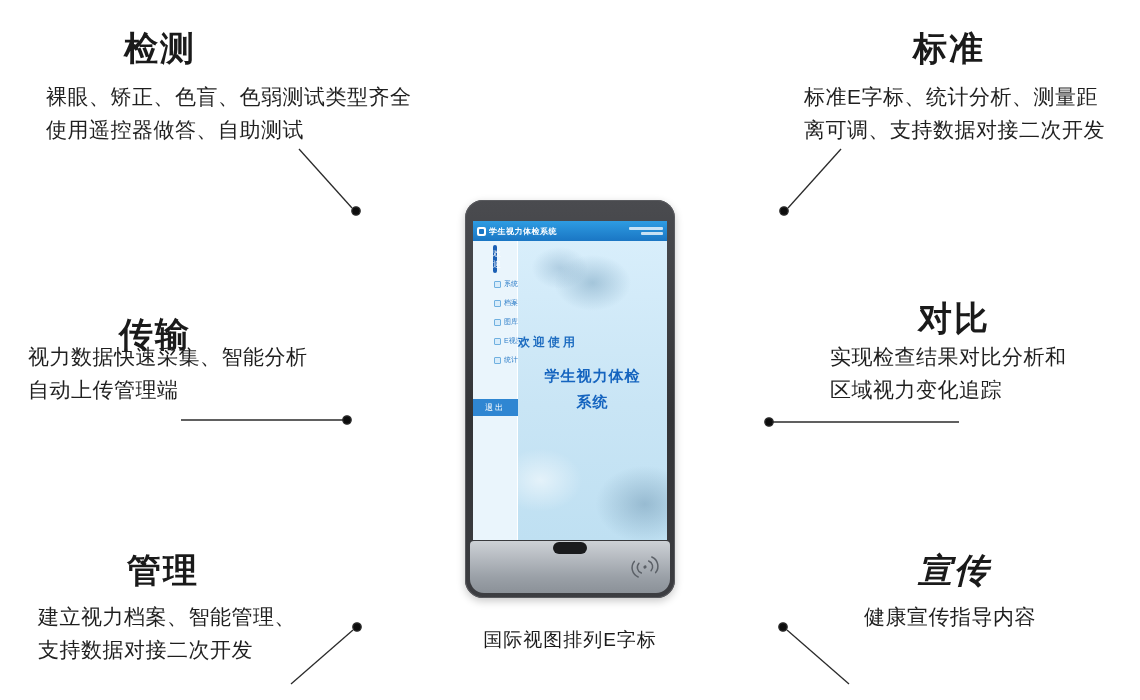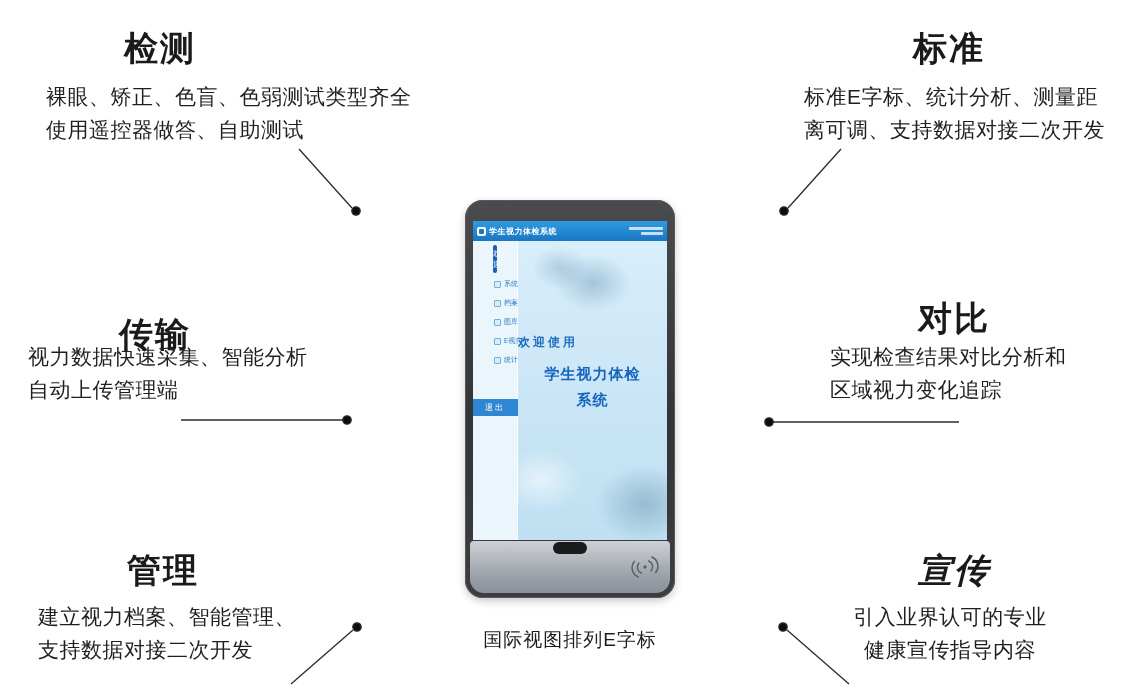--- a/index.html
+++ b/index.html
@@ -24,21 +24,21 @@
   .d-tr { left:804px; top:80px; }
   .t-mr { left:918px; top:296px; }
   .d-mr { left:830px; top:340px; }
   .t-br { left:918px; top:548px;font-style:italic; }
   .d-br { left:818px; top:600px; width:264px; text-align:center; }
 
   
   .device { position:absolute; left:465px; top:200px; width:210px; height:398px;
             background:linear-gradient(180deg,#4a4b4f 0%, #333437 55%, #3c3d41 100%);
             border-radius:18px; box-shadow: inset 0 0 0 1px #595a5e, 0 3px 8px rgba(0,0,0,.22); }
-  .screen { position:absolute; left:8px; top:21px; width:194px; height:319px; background:#cfe8f6; overflow:hidden;font-family:Liberation Mono, monospace; }
+  .screen { position:absolute; left:8px; top:21px; width:194px; height:319px; background:#cfe8f6; overflow:hidden; }
   .scr-header { height:20px; background:linear-gradient(180deg,#2e9ce2,#1a76c4); display:flex; align-items:center; gap:3px; padding:0 4px; }
   .logo-mark { width:9px; height:9px; background:#ffffff; border-radius:2px; position:relative; flex:none; }
   .logo-mark::after { content:""; position:absolute; left:2px; top:2px; width:5px; height:5px; background:#1a76c4; border-radius:1px; }
   .scr-title { font-size:8px; font-weight:700; color:#ffffff; letter-spacing:0.5px; white-space:nowrap; }
   .hdr-right { margin-left:auto; display:flex; flex-direction:column; gap:2px; }
   .hdr-bar { width:34px; height:3px; background:rgba(255,255,255,.75); border-radius:1px; }
   .hdr-bar.short { width:22px; align-self:flex-end; }
 
   .scr-body { display:flex; height:299px; }
   .sidebar { width:45px; background:#eaf5fc; border-right:1px solid #ffffff; padding:4px 20px; display:flex; flex-direction:column; gap:3px; }
@@ -122,21 +122,20 @@
     <div class="feature-title t-mr">对比</div>
     <div class="feature-desc d-mr">
       <div>实现检查结果对比分析和</div>
       <div>区域视力变化追踪</div>
     </div>
   </div>
 
   <div>
     <div class="feature-title t-br">宣传</div>
     <div class="feature-desc d-br">
-      <div>引入业界认可的专业</div>
       <div>健康宣传指导内容</div>
     </div>
   </div>
 
   <div class="device">
     <div class="screen">
       <div class="scr-header">
         <span class="logo-mark"></span>
         <span class="scr-title">学生视力体检系统</span>
         <span class="hdr-right">

